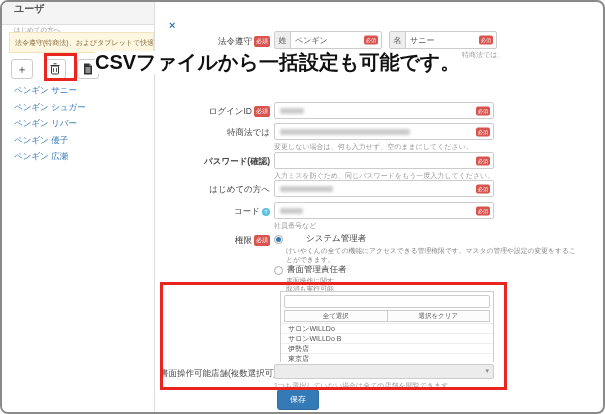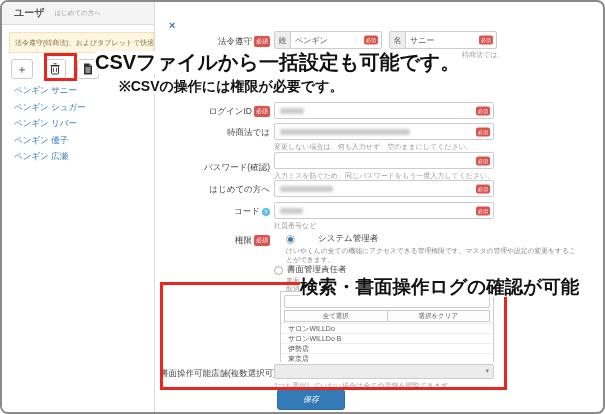--- a/index.html
+++ b/index.html
@@ -4,21 +4,21 @@
 <style>
   * { margin:0; padding:0; box-sizing:border-box; }
   body { background:#fff; font-family:"Liberation Sans", sans-serif; }
   .screen { position:relative; width:605px; height:414px; background:#fff;
             border:2px solid #8a8a8a; border-radius:8px; overflow:hidden; }
 
   
   .sidebar { position:absolute; left:0; top:0; width:153px; height:100%;
              border-right:1px solid #ddd; background:#fff; }
   .side-header { height:23px; background:#f4f4f4; border-bottom:1px solid #ddd;
-                 display:flex; align-items:center; padding-left:12px; gap:10px; }
+                 display:flex; padding-left:12px; gap:10px;flex-direction:column; }
   .side-title { font-size:10px; color:#555; font-weight:bold; }
   .side-sub { font-size:6.5px; color:#999; }
   .notice { position:absolute; left:7px; top:30px; width:145px; height:21px;
             background:#fdf7e2; border:1px solid #f0e3bd; color:#8a6d3b;
             font-size:7px; line-height:19px; padding-left:5px; white-space:nowrap;
             overflow:hidden; }
   .toolbar { position:absolute; left:9px; top:57px; display:flex; gap:11px; }
   .tool-btn { width:22px; height:20px; background:#fff; border:1px solid #ccc;
               border-radius:3px; display:flex; align-items:center; justify-content:center;
               font-size:11px; color:#333; }
@@ -64,21 +64,21 @@
                display:flex; align-items:center; justify-content:center; }
   .store-btn + .store-btn { border-left:none; }
   .store-opt { position:absolute; left:0; right:0; height:10px; font-size:7px; color:#555;
                line-height:10px; padding-left:7px; border-top:1px solid #eee; background:#fff;
                white-space:nowrap; }
   .store-select { position:absolute; left:272px; top:362px; width:220px; height:15px;
                   background:#ececec; border:1px solid #ccc; border-radius:2px; }
   .store-select .arr { position:absolute; right:4px; top:2px; font-size:7px; color:#888; }
 
   .save-btn { position:absolute; left:275px; top:387px; background:#337ab7; color:#fff;
-              font-size:8px; padding:4px 25px; border:1px solid #2e6da4; border-radius:3px;font-style:italic; }
+              font-size:8px; padding:4px 12px; border:1px solid #2e6da4; border-radius:3px; }
 
   
   .hl-box { position:absolute; border:3px solid #e8251f; z-index:5; }
   .hl-box1 { left:42px; top:51px; width:33px; height:28px; }
   .hl-box2 { left:158px; top:280px; width:347px; height:108px; }
   .anno { position:absolute; z-index:8; color:#111; font-weight:bold; background:#fff;
           white-space:nowrap; line-height:1.15; }
   .anno1a { left:93px; top:49px; font-size:20px; }
   .anno1b { left:117px; top:76px; font-size:14px; }
   .anno2a { left:295px; top:250px; font-size:18.5px; }
@@ -161,21 +161,21 @@
     <span class="in-badge">必須</span>
   </div>
 
   <div class="flabel" style="top:125px;">特商法では</div>
   <div class="tinput" style="left:272px; top:121px; width:220px; height:17px;">
     <span class="masked" style="width:130px;"></span>
     <span class="in-badge">必須</span>
   </div>
   <div class="fhelp" style="left:272px; top:140px;">変更しない場合は、何も入力せず、空のままにしてください。</div>
 
-  <div class="flabel" style="top:160px;">パスワード(確認)</div>
+  <div class="flabel" style="top:154px;font-weight:bold;">パスワード(確認)</div>
   <div class="tinput" style="left:272px; top:150px; width:220px; height:17px;">
     <span class="in-badge">必須</span>
   </div>
   <div class="fhelp" style="left:272px; top:169px;">入力ミスを防ぐため、同じパスワードをもう一度入力してください。</div>
 
   <div class="flabel" style="top:182px;">はじめての方へ</div>
   <div class="tinput" style="left:272px; top:178px; width:220px; height:17px;">
     <span class="masked" style="width:53px;"></span>
     <span class="in-badge">必須</span>
   </div>
@@ -185,21 +185,21 @@
   </div>
   <div class="tinput" style="left:272px; top:200px; width:220px; height:17px;">
     <span class="masked" style="width:23px;"></span>
     <span class="in-badge">必須</span>
   </div>
   <div class="fhelp" style="left:272px; top:219px;">社員番号など</div>
 
   <div class="flabel" style="top:233px;">
     <span>権限</span><span class="badge">必須</span>
   </div>
-  <div class="radio" style="left:284px; top:231px;gap:23px;">
+  <div class="radio" style="left:272px; top:231px;gap:23px;">
     <span class="rdot on"></span>
     <span>システム管理者</span>
   </div>
   <div class="rdesc" style="left:284px; top:244px;">けいやくんの全ての機能にアクセスできる管理権限です。マスタの管理や設定の変更をするこ</div>
   <div class="rdesc" style="left:284px; top:253px;">とができます。</div>
   <div class="radio" style="left:272px; top:262px;">
     <span class="rdot"></span>
     <span>書面管理責任者</span>
   </div>
   <div class="rdesc" style="left:284px; top:274px;">書面操作に関す</div>
@@ -222,16 +222,14 @@
     <span class="arr">▾</span>
   </div>
   <div class="fhelp" style="left:272px; top:379px;">1つも選択していない場合は全ての店舗を閲覧できます。</div>
 
   <div class="save-btn">保存</div>
 
   <div class="hl-box hl-box1"></div>
   <div class="hl-box hl-box2"></div>
 
   <div class="anno anno1a">CSVファイルから一括設定も可能です。</div>
-  <div class="anno anno1b">※CSVの操作には権限が必要です。</div>
-  <div class="anno anno2b">検索・書面操作ログの確認が可能</div>
 
 </div>
 
 </body></html>

